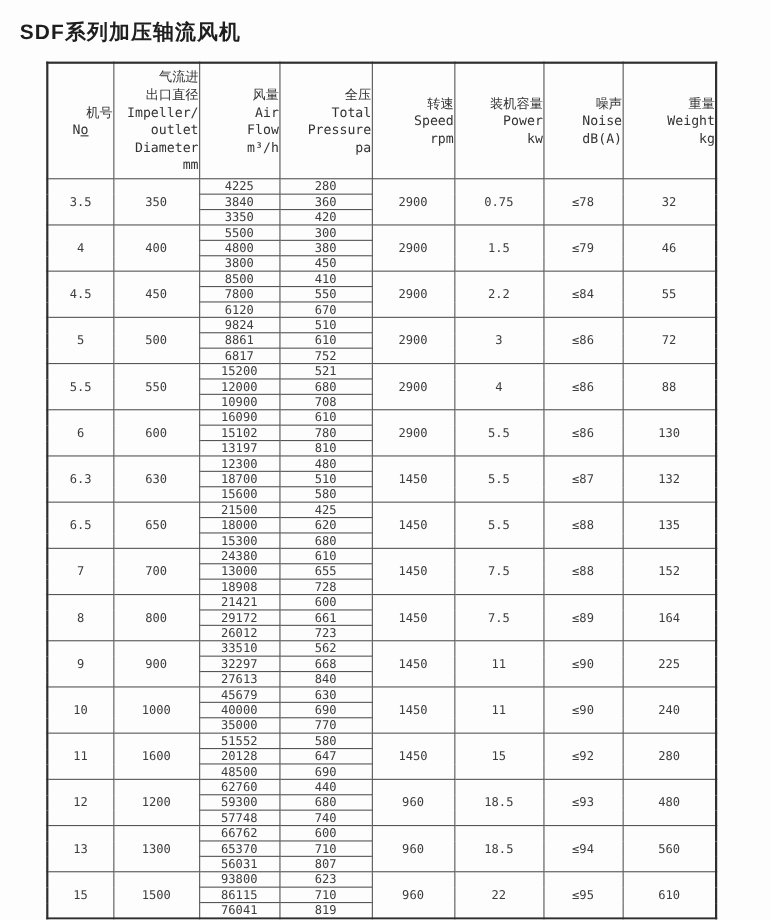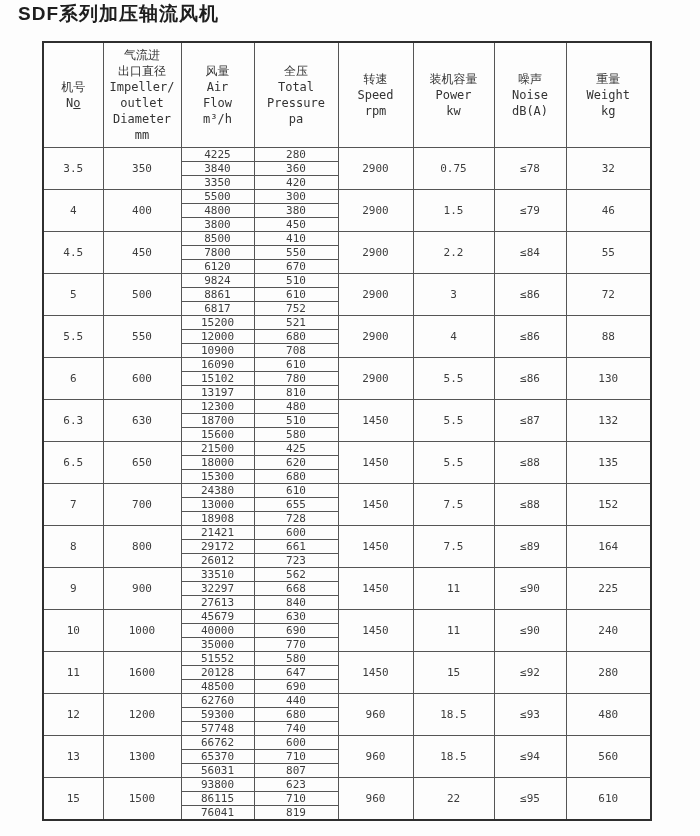--- a/index.html
+++ b/index.html
@@ -4,37 +4,37 @@
 <style>
   html,body{margin:0;padding:0;}
   body{
     width:700px;height:836px;background:#fdfdfd;
     font-family:"DejaVu Sans Mono","Liberation Sans",sans-serif;
     color:#3d3d3d;overflow:hidden;
   }
   .page-title{
     font-family:"Liberation Sans",sans-serif;
     font-size:19px;font-weight:bold;color:#1e1e1e;
-    margin:1px 0 0 18px;letter-spacing:1px;
+    margin:16px 0 0 18px;letter-spacing:1px;
   }
   table.spec{
     border-collapse:collapse;table-layout:fixed;
     width:608px;margin:14px 0 0 42px;
     border:2px solid #2f2f2f;
   }
   .spec th,.spec td{
     border:1px solid #555;
     text-align:center;vertical-align:middle;
     padding:0;font-weight:normal;
     overflow:hidden;
   }
   .spec thead th{
     height:104px;font-size:12px;line-height:16px;color:#333;
   }
-  .hwrap{white-space:pre-line;}
+  .hwrap{white-space:pre-line;text-align:right;}
   .u{text-decoration:underline;}
   .spec tbody td{
     height:13px;font-size:11px;line-height:13px;color:#3d3d3d;
   }
 </style>
 </head>
 <body>
 
 <div class="page-title">SDF系列加压轴流风机</div>
 

